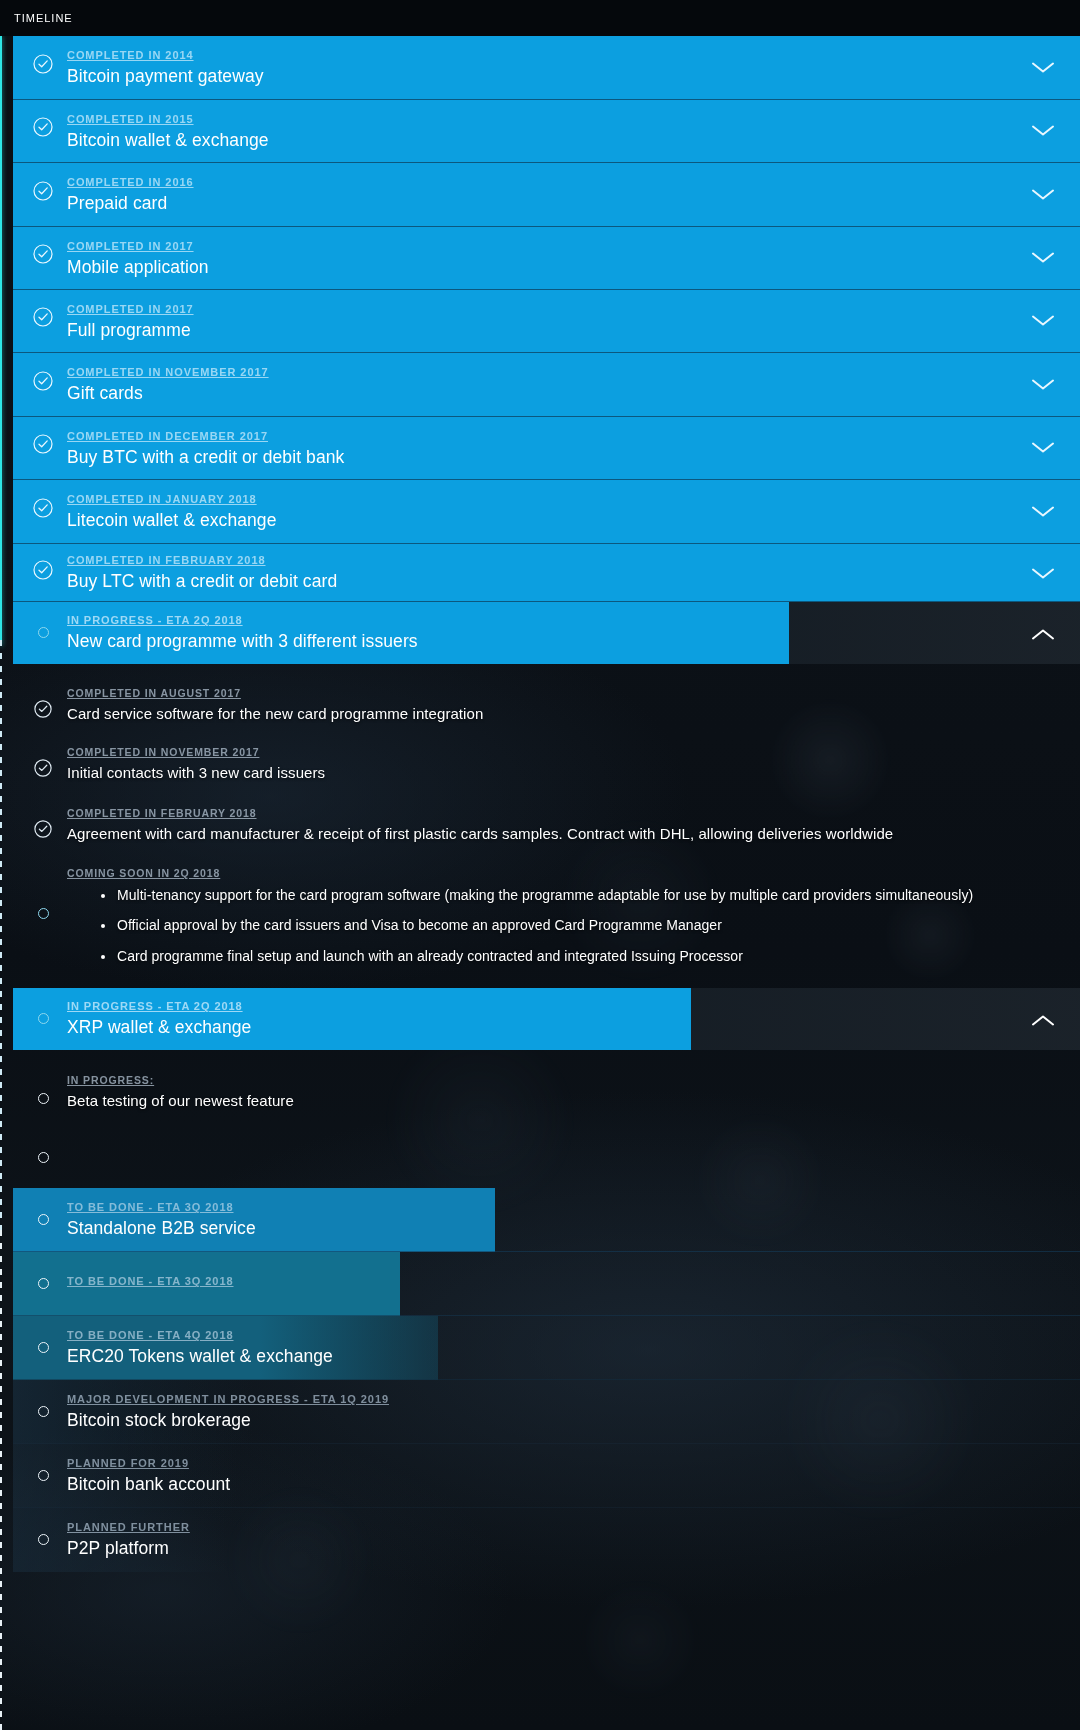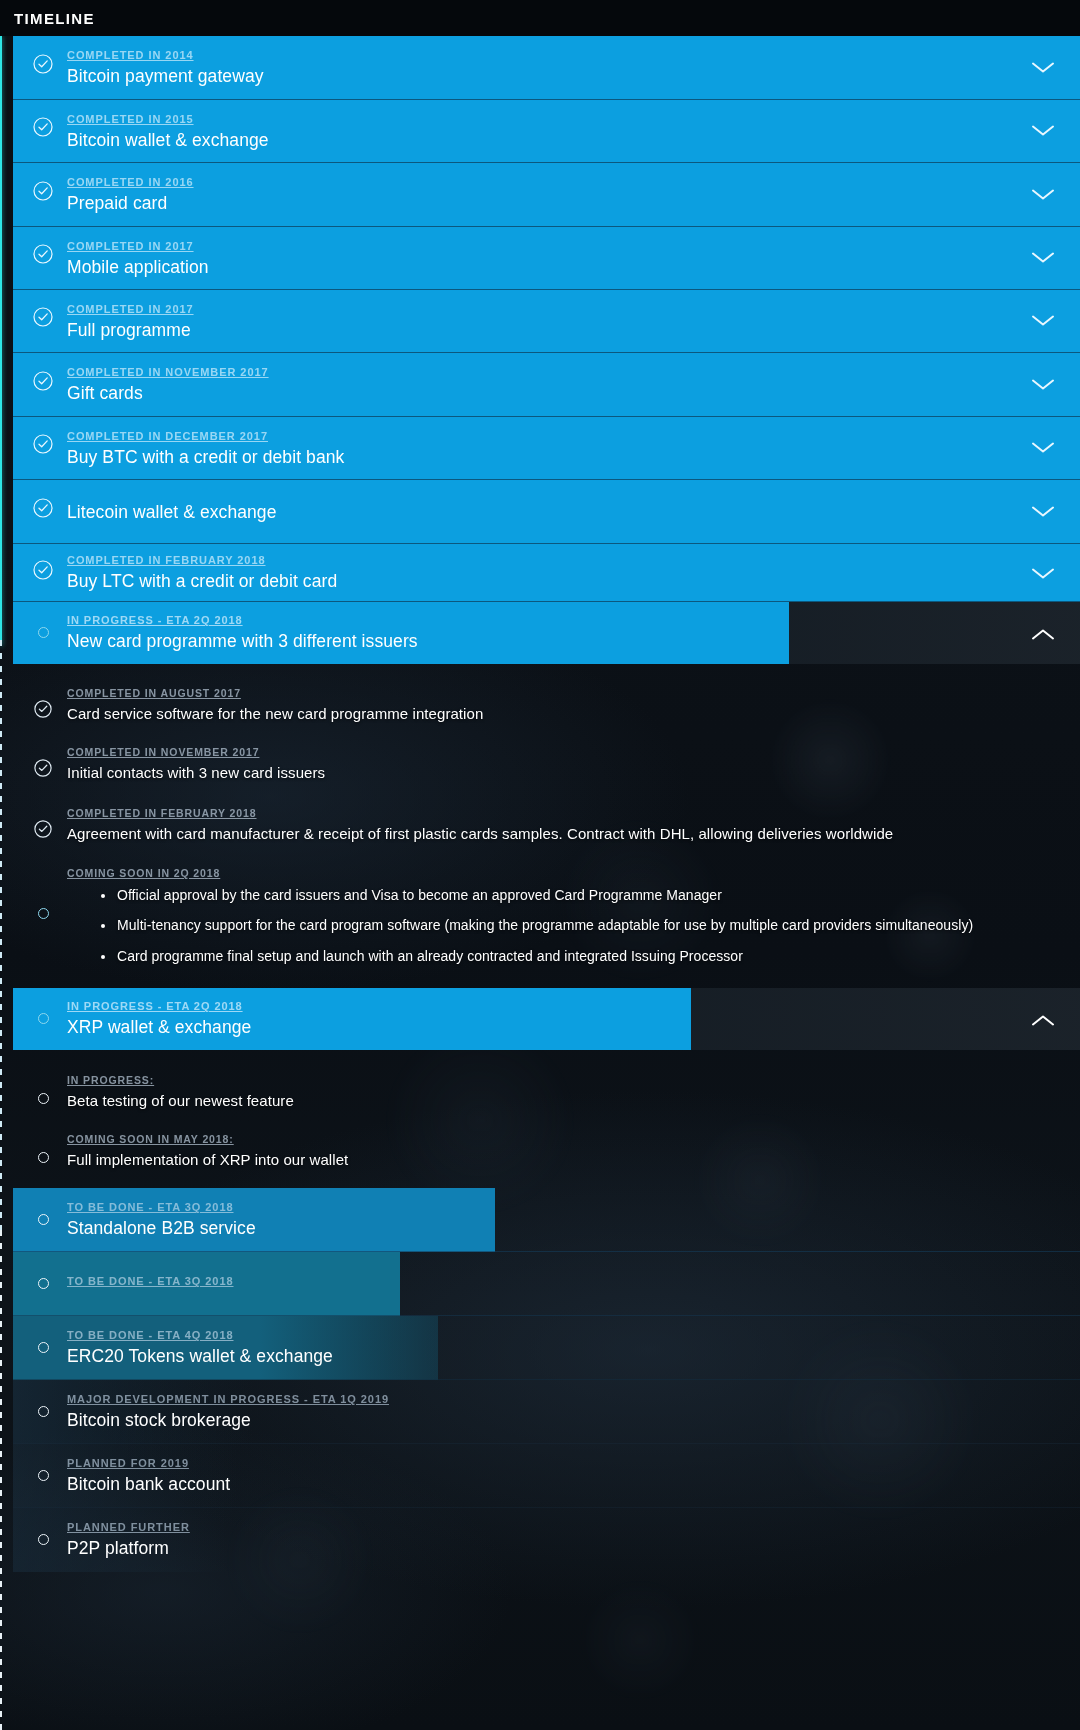--- a/index.html
+++ b/index.html
@@ -50,22 +50,22 @@
     width: 1080px;
     height: 36px;
     display: flex;
     align-items: center;
     padding-left: 14px;
     background: #05080c;
     z-index: 20;
   }
   .timeline-header .title {
     color: #ffffff;
-    font-size: 15px;
-    font-weight: bold;
+    font-size: 11px;
+    font-weight: normal;
     letter-spacing: .09em;
   }
   .rail-solid {
     position: absolute;
     left: 0; top: 36px;
     width: 2px;
     height: 610px;
     background: #2ee6e6;
     box-shadow: 0 0 5px rgba(46,230,230,.75);
     z-index: 9;
@@ -396,20 +396,21 @@
   </div>
   <div class="chev" style="top:437px;">
     <svg width="26" height="15" viewBox="0 0 26 15">
         <path d="M3 3.5 L13 11.5 L23 3.5" fill="none" stroke="#e8f7ff" stroke-width="2" stroke-linecap="round" stroke-linejoin="round"></path>
       </svg>
   </div>
 
   <div class="row completed" style="top:480px;height:64px;">
     <div class="row-bar"></div>
     <div class="row-inner">
+      <div class="eyebrow">COMPLETED IN JANUARY 2018</div>
       <div class="label">Litecoin wallet &amp; exchange</div>
     </div>
     <div class="row-sep"></div>
   </div>
   <div class="marker" style="top:497px;">
     <svg width="20" height="20" viewBox="0 0 20 20">
         <circle cx="10" cy="10" r="9" fill="none" stroke="#eaf8ff" stroke-width="1.2"></circle>
         <path d="M6 10.2 L8.7 12.7 L14.2 6.9" fill="none" stroke="#eaf8ff" stroke-width="1.3" stroke-linecap="round" stroke-linejoin="round"></path>
       </svg>
   </div>
@@ -483,22 +484,22 @@
   <div class="marker" style="top:818px;">
     <svg width="18" height="18" viewBox="0 0 20 20">
         <circle cx="10" cy="10" r="9" fill="none" stroke="#dfeaf2" stroke-width="1.3"></circle>
         <path d="M6 10.2 L8.7 12.7 L14.2 6.9" fill="none" stroke="#dfeaf2" stroke-width="1.4" stroke-linecap="round" stroke-linejoin="round"></path>
       </svg>
   </div>
 
   <div class="sub" style="top:868px;">
     <div class="eyebrow">COMING SOON IN 2Q 2018</div>
     <ul class="bullets">
+      <li>Multi-tenancy support for the card program software (making the programme adaptable for use by multiple card providers simultaneously)</li>
       <li>Official approval by the card issuers and Visa to become an approved Card Programme Manager</li>
-      <li>Multi-tenancy support for the card program software (making the programme adaptable for use by multiple card providers simultaneously)</li>
       <li>Card programme final setup and launch with an already contracted and integrated Issuing Processor</li>
     </ul>
   </div>
   <div class="dot-open cyan" style="top:908px;"></div>
 
   <div class="row inprogress" style="top:988px;height:62px;">
     <div class="row-bar" style="width:678px;background:#0c9fe0;"></div>
     <div class="dark-overlay" style="left:691px;right:0;"></div>
     <div class="row-inner">
       <div class="eyebrow">IN PROGRESS - ETA 2Q 2018</div>
@@ -511,24 +512,20 @@
         <path d="M3 11.5 L13 3.5 L23 11.5" fill="none" stroke="#ffffff" stroke-width="2" stroke-linecap="round" stroke-linejoin="round"></path>
       </svg>
   </div>
 
   <div class="sub" style="top:1075px;">
     <div class="eyebrow">IN PROGRESS:</div>
     <div class="label-sm">Beta testing of our newest feature</div>
   </div>
   <div class="dot-open white" style="top:1093px;"></div>
 
-  <div class="sub" style="top:1134px;">
-    <div class="eyebrow">COMING SOON IN MAY 2018:</div>
-    <div class="label-sm">Full implementation of XRP into our wallet</div>
-  </div>
   <div class="dot-open white" style="top:1152px;"></div>
 
   <div class="row todo" style="top:1188px;height:64px;">
     <div class="row-bar" style="width:482px;background:#1080b4;"></div>
     <div class="row-inner">
       <div class="eyebrow">TO BE DONE - ETA 3Q 2018</div>
       <div class="label">Standalone B2B service</div>
     </div>
     <div class="row-sep" style="background:rgba(20,60,90,.6);"></div>
   </div>

